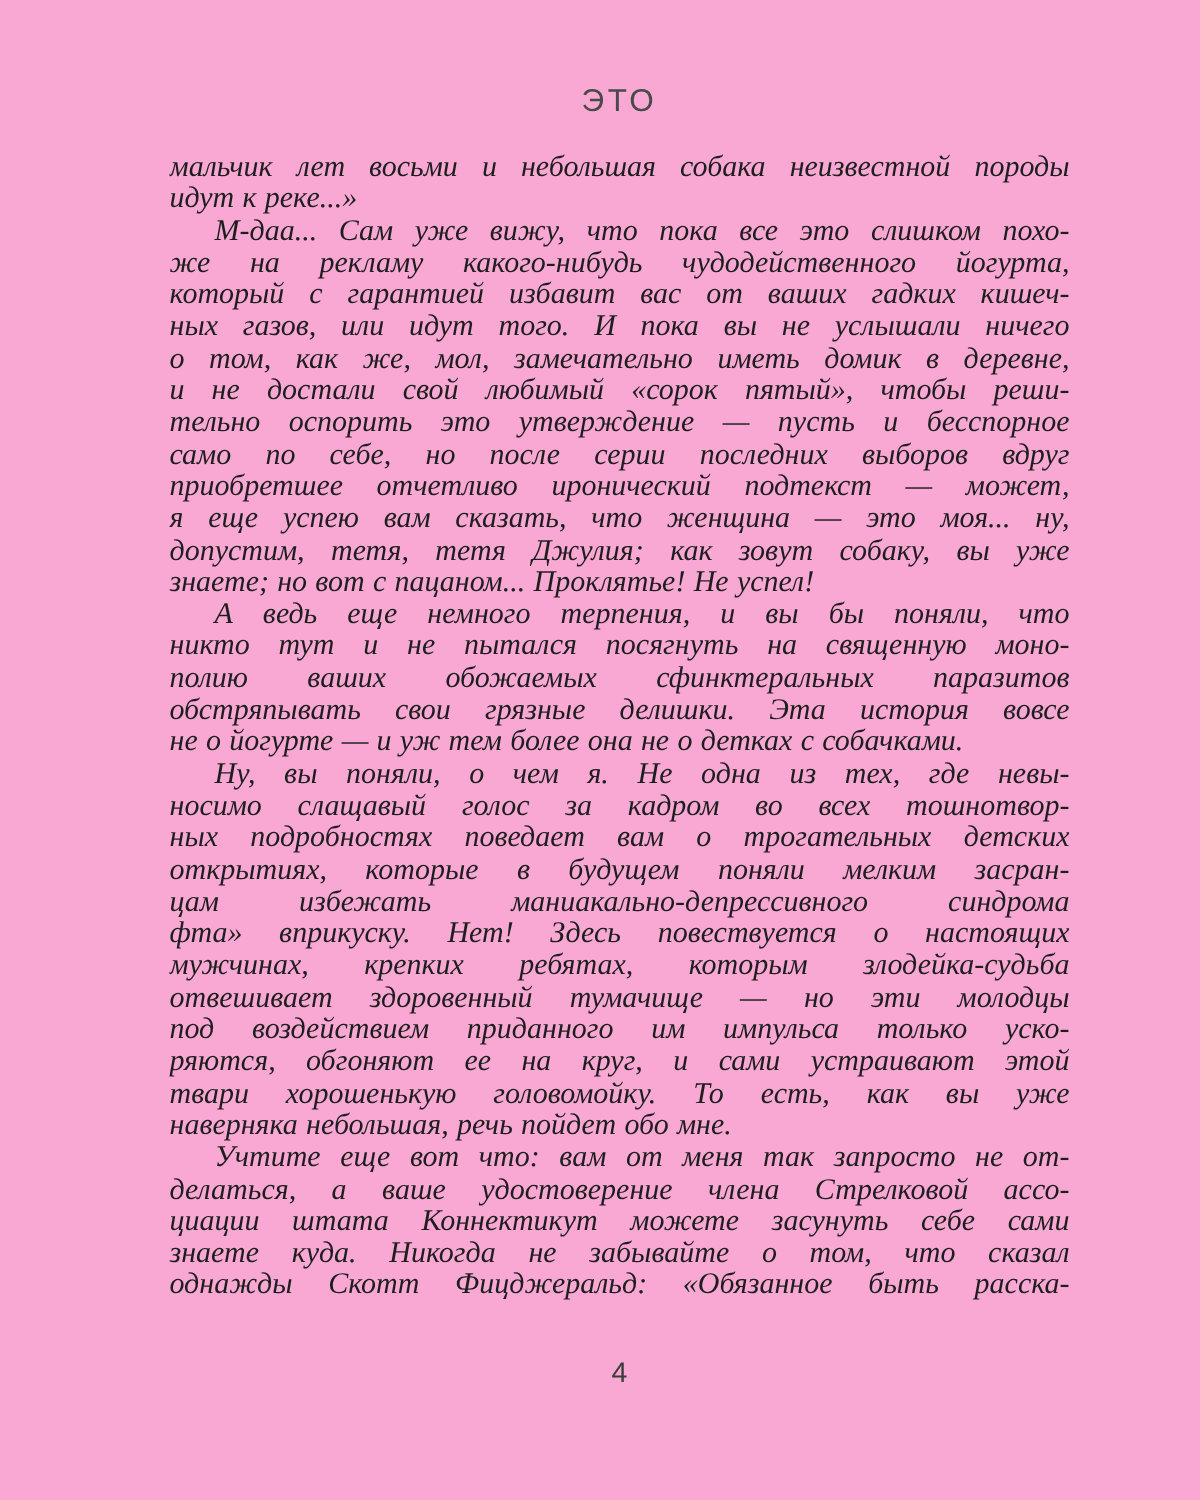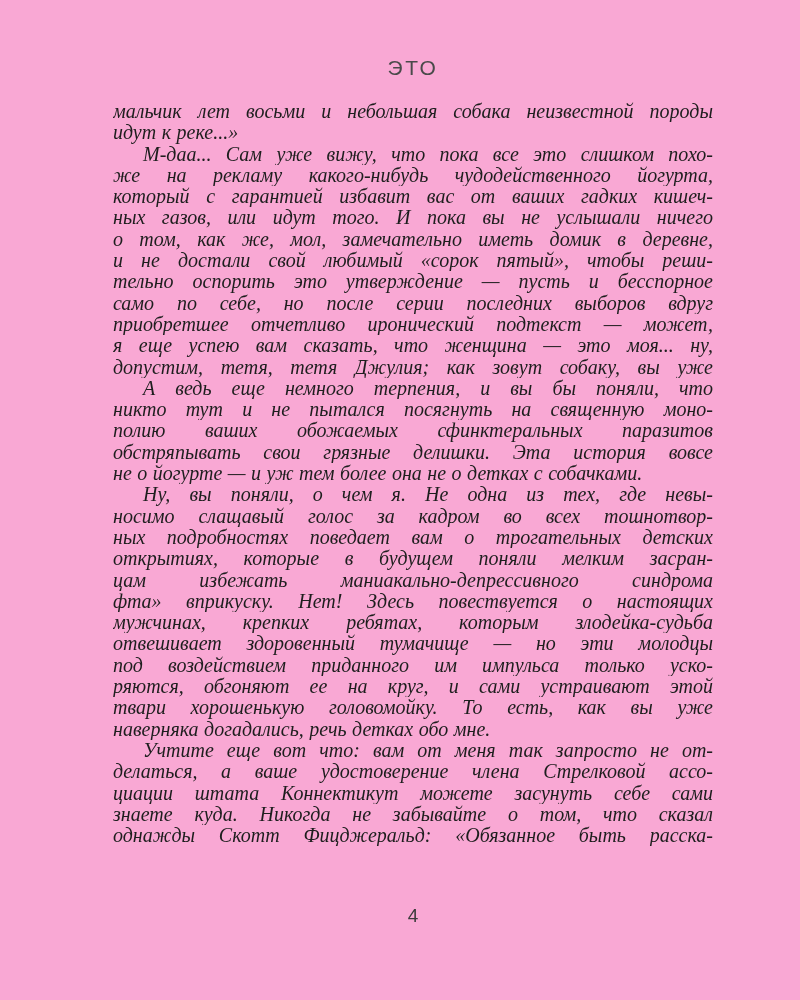--- a/index.html
+++ b/index.html
@@ -80,41 +80,42 @@
         <div class="line">же на рекламу какого-нибудь чудодейственного йогурта,</div>
         <div class="line">который с гарантией избавит вас от ваших гадких кишеч-</div>
         <div class="line">ных газов, или идут того. И пока вы не услышали ничего</div>
         <div class="line">о том, как же, мол, замечательно иметь домик в деревне,</div>
         <div class="line">и не достали свой любимый «сорок пятый», чтобы реши-</div>
         <div class="line">тельно оспорить это утверждение — пусть и бесспорное</div>
         <div class="line">само по себе, но после серии последних выборов вдруг</div>
         <div class="line">приобретшее отчетливо иронический подтекст — может,</div>
         <div class="line">я еще успею вам сказать, что женщина — это моя... ну,</div>
         <div class="line">допустим, тетя, тетя Джулия; как зовут собаку, вы уже</div>
+        <div class="line last-line">знаете; но вот с пацаном... Проклятье! Не успел!</div>
       </div>
       <div class="para indent">
         <div class="line">А ведь еще немного терпения, и вы бы поняли, что</div>
         <div class="line">никто тут и не пытался посягнуть на священную моно-</div>
         <div class="line">полию ваших обожаемых сфинктеральных паразитов</div>
         <div class="line">обстряпывать свои грязные делишки. Эта история вовсе</div>
         <div class="line last-line">не о йогурте — и уж тем более она не о детках с собачками.</div>
       </div>
       <div class="para indent">
         <div class="line">Ну, вы поняли, о чем я. Не одна из тех, где невы-</div>
         <div class="line">носимо слащавый голос за кадром во всех тошнотвор-</div>
         <div class="line">ных подробностях поведает вам о трогательных детских</div>
         <div class="line">открытиях, которые в будущем поняли мелким засран-</div>
         <div class="line">цам избежать маниакально-депрессивного синдрома</div>
         <div class="line">фта» вприкуску. Нет! Здесь повествуется о настоящих</div>
         <div class="line">мужчинах, крепких ребятах, которым злодейка-судьба</div>
         <div class="line">отвешивает здоровенный тумачище — но эти молодцы</div>
         <div class="line">под воздействием приданного им импульса только уско-</div>
         <div class="line">ряются, обгоняют ее на круг, и сами устраивают этой</div>
         <div class="line">твари хорошенькую головомойку. То есть, как вы уже</div>
-        <div class="line last-line">наверняка догадались, речь детках обо мне.</div>
+        <div class="line last-line">наверняка небольшая, речь пойдет обо мне.</div>
       </div>
       <div class="para indent">
         <div class="line">Учтите еще вот что: вам от меня так запросто не от-</div>
         <div class="line">делаться, а ваше удостоверение члена Стрелковой ассо-</div>
         <div class="line">циации штата Коннектикут можете засунуть себе сами</div>
         <div class="line">знаете куда. Никогда не забывайте о том, что сказал</div>
         <div class="line">однажды Скотт Фицджеральд: «Обязанное быть расска-</div>
       </div>
     </div>
 

